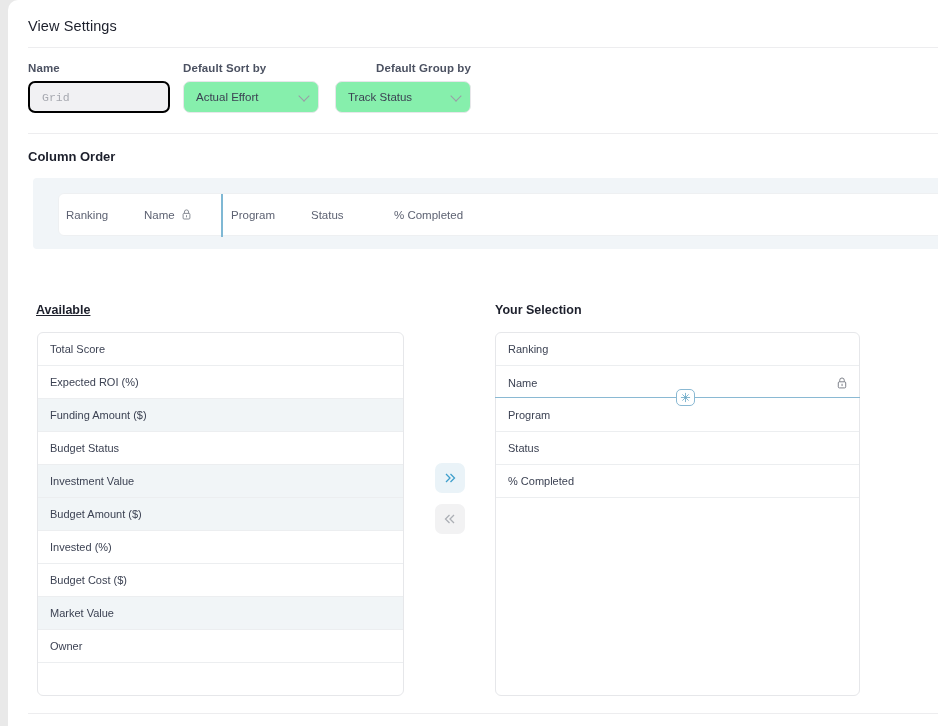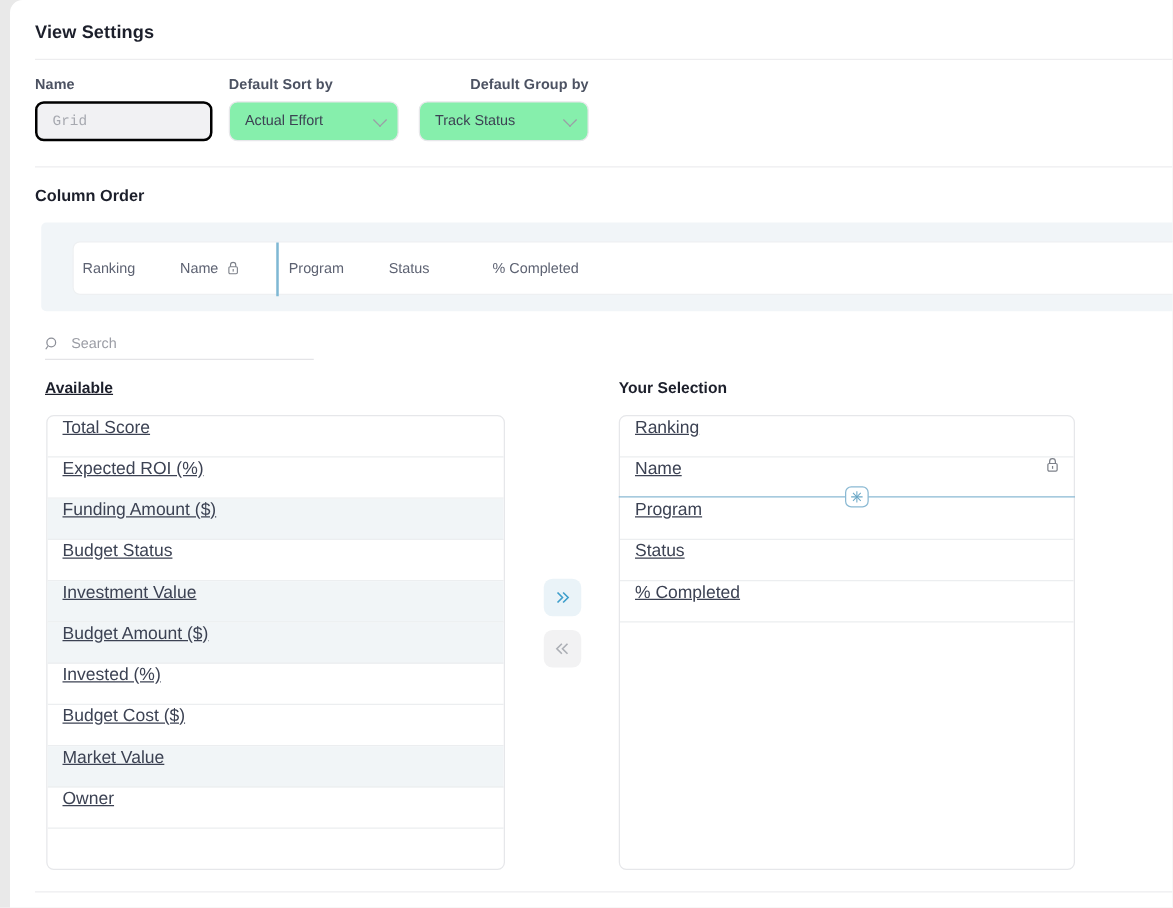--- a/index.html
+++ b/index.html
@@ -16,21 +16,21 @@
     width: 930px; height: 726px;
     background: #ffffff;
     border-top-left-radius: 10px;
     overflow: hidden;
   }
 
   
   .panel-title {
     position: absolute;
     left: 20px; top: 18px;
-    font-size: 14.5px; font-weight: bold;
+    font-size: 14.5px; font-weight: normal;
     color: #1c1f2b; letter-spacing: .1px;
   }
   .rule {
     position: absolute;
     background: #ededef;
     height: 1px;
   }
   #rule-top   { left: 20px; top: 47px;  width: 910px; }
   #rule-mid   { left: 20px; top: 133px; width: 910px; }
   #rule-bot   { left: 20px; top: 713px; width: 910px; }
@@ -141,26 +141,25 @@
     border: 1px solid #e6e7ea;
     border-radius: 6px;
     overflow: hidden;
   }
   #available-box { left: 29px;  top: 332px; width: 367px; height: 364px; }
   #selection-box { left: 487px; top: 332px; width: 365px; height: 364px; }
 
   .list-row {
     position: relative;
     height: 33px;
-    display: flex; align-items: flex-start;
+    display: flex; align-items: center;
     padding: 0 12px;
-    font-size: 14px; color: #3c4253;
+    font-size: 11px; color: #3c4253;
     border-bottom: 1px solid #eceef0;
     cursor: pointer;
-    text-decoration: underline;
   }
   .list-row.alt { background: #f1f5f7; }
   .list-row .row-label { flex: 1; }
 
   #selection-box .list-row:nth-child(2) { border-bottom: none; }
 
   #freeze-line {
     position: absolute;
     left: 487px; top: 397px;
     width: 365px; height: 1px;
@@ -243,29 +242,20 @@
       <span>Program</span>
     </div>
     <div class="col-head" id="col-status">
       <span>Status</span>
     </div>
     <div class="col-head" id="col-completed">
       <span>% Completed</span>
     </div>
   </div>
 
-  <div id="search-wrap">
-    <span>
-      <svg width="12" height="12" viewBox="0 0 12 12">
-        <circle cx="5" cy="5" r="3.5" fill="none" stroke="#8b8e97" stroke-width="1"></circle>
-        <line x1="2.3" y1="8.0" x2="0.6" y2="10.4" stroke="#8b8e97" stroke-width="1"></line>
-      </svg>
-    </span>
-    <input id="search-input" type="text" placeholder="Search" style="">
-  </div>
 
   <div class="list-label" id="available-label">Available</div>
   <div class="list-label" id="selection-label">Your Selection</div>
 
   <div class="list-box" id="available-box">
       <div class="list-row">
         <span class="row-label">Total Score</span>
       </div>
       <div class="list-row">
         <span class="row-label">Expected ROI (%)</span>

